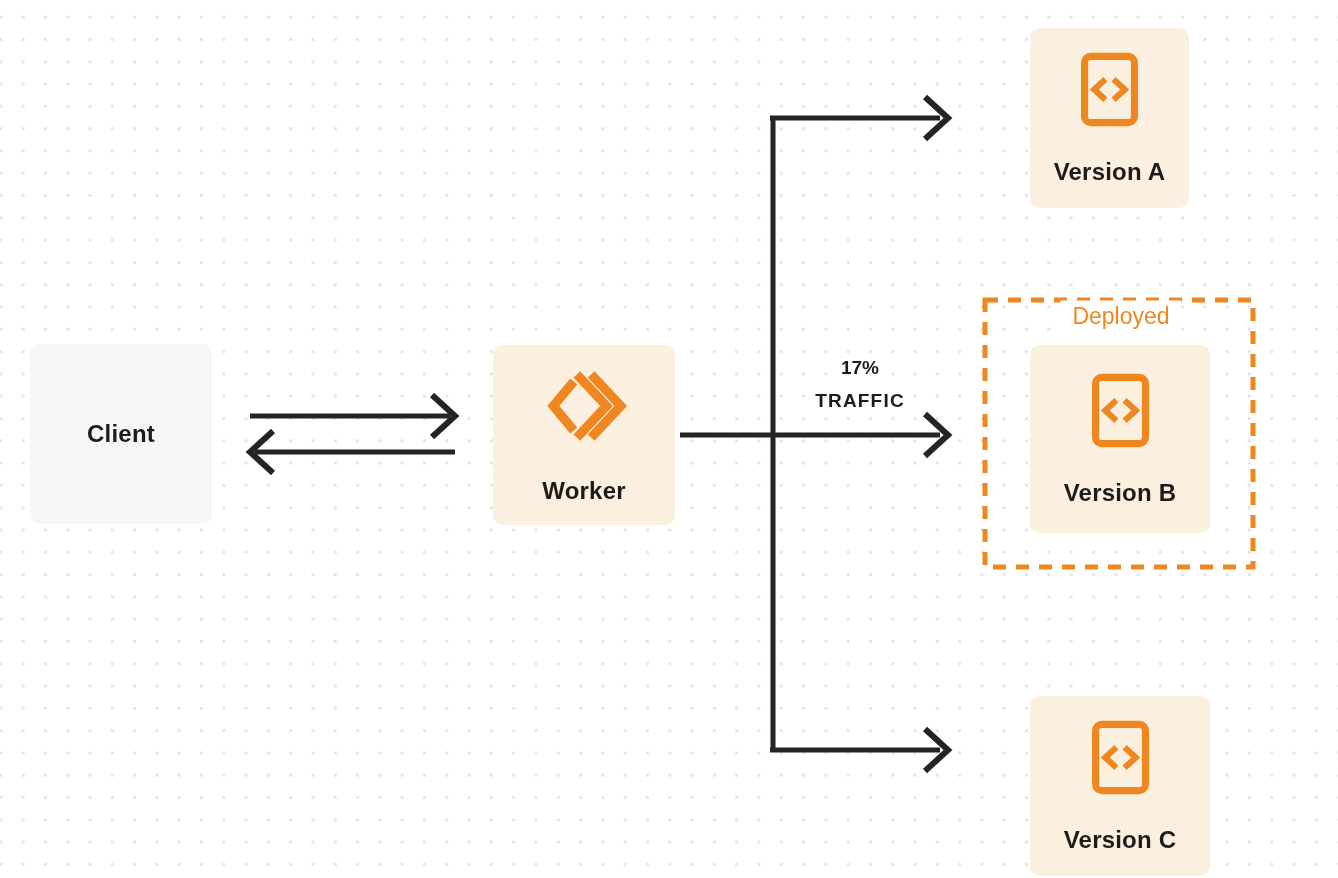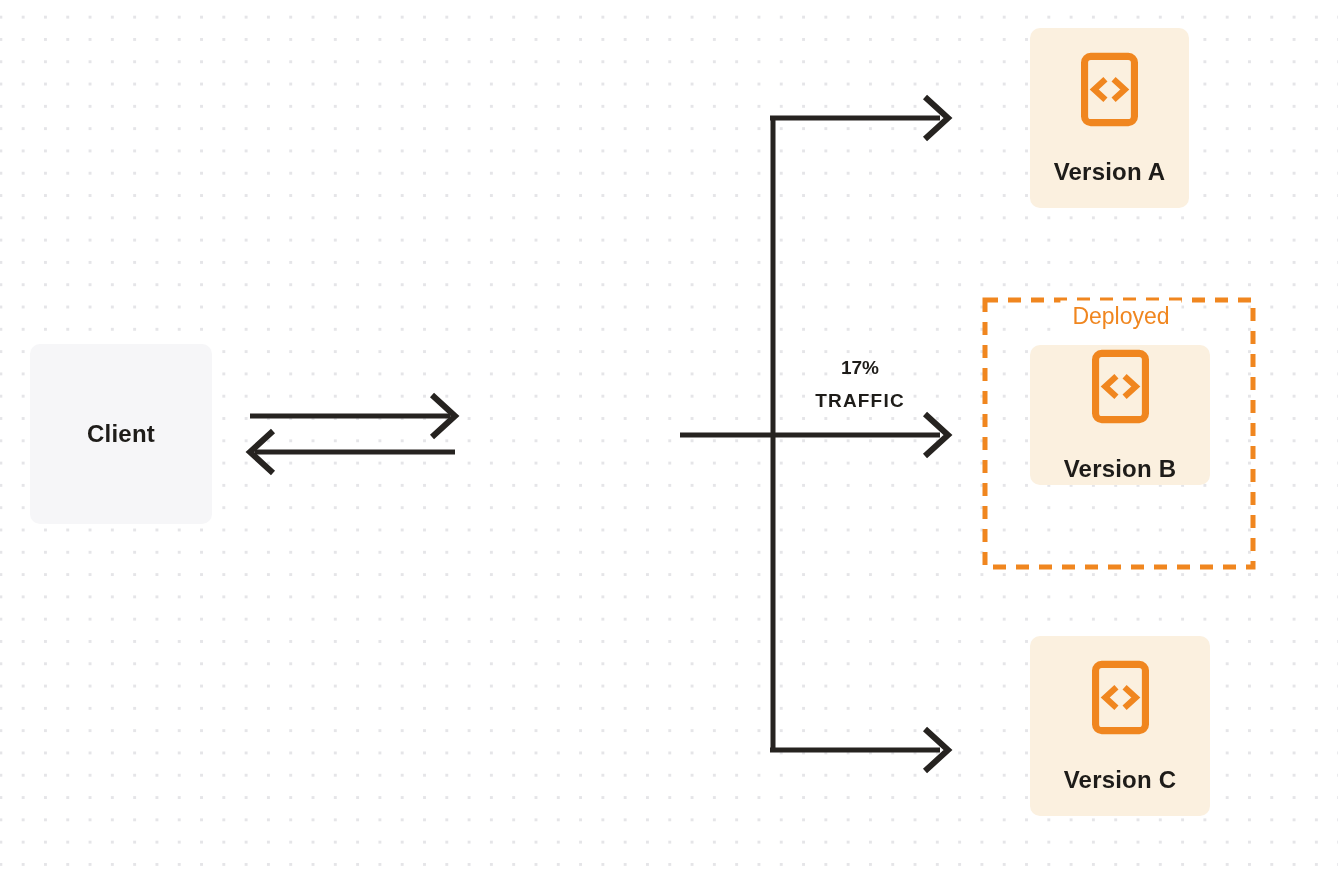--- a/index.html
+++ b/index.html
@@ -62,22 +62,22 @@
     background: #f6f6f8;
   }
   .node-cream {
     background: #fbf0df;
   }
   .node-worker {
     left: 493px; top: 345px;
     width: 182px; height: 180px;
   }
   .node-version-a { left: 1030px; top: 28px;  width: 159px; height: 180px; }
-  .node-version-b { left: 1030px; top: 345px; width: 180px; height: 140px; }
-  .node-version-c { left: 1030px; top: 636px; width: 180px; height: 180px; }
+  .node-version-b { left: 1030px; top: 345px; width: 180px; height: 188px; }
+  .node-version-c { left: 1030px; top: 696px; width: 180px; height: 180px; }
 
   .icon-stroke {
     stroke: #f0861f;
     fill: none;
     stroke-linejoin: miter;
   }
   .traffic-label {
     position: absolute;
     left: 860px;
     top: 351px;
@@ -142,20 +142,30 @@
       <path class="head" d="M925,729 L948,750 L925,771"></path>
     </g>
 
     <rect class="deployed-border" x="985" y="300" width="268" height="267"></rect>
   </svg>
 
   <div class="node node-client">
     <span class="label">Client</span>
   </div>
 
+  <div class="node node-cream node-worker">
+    <span>
+      <svg width="90" height="82" viewBox="0 0 88 80">
+        <polyline class="icon-stroke" stroke-width="9" points="34,16 14,40 34,64"></polyline>
+        <polyline class="icon-stroke" stroke-width="9" points="37,9 66,40 37,71"></polyline>
+        <polyline class="icon-stroke" stroke-width="9" points="51,9 80,40 51,71"></polyline>
+      </svg>
+    </span>
+    <span class="label">Worker</span>
+  </div>
 
   <div class="node node-cream node-version-a">
     <span>
       <svg width="57" height="77" viewBox="0 0 56 72">
         <rect class="icon-stroke" stroke-width="7" x="3.5" y="3.5" width="49" height="65" rx="6"></rect>
         <polyline class="icon-stroke" stroke-width="6" points="24,26 13,36 24,46"></polyline>
         <polyline class="icon-stroke" stroke-width="6" points="32,26 43,36 32,46"></polyline>
       </svg>
     </span>
     <span class="label">Version A</span>

